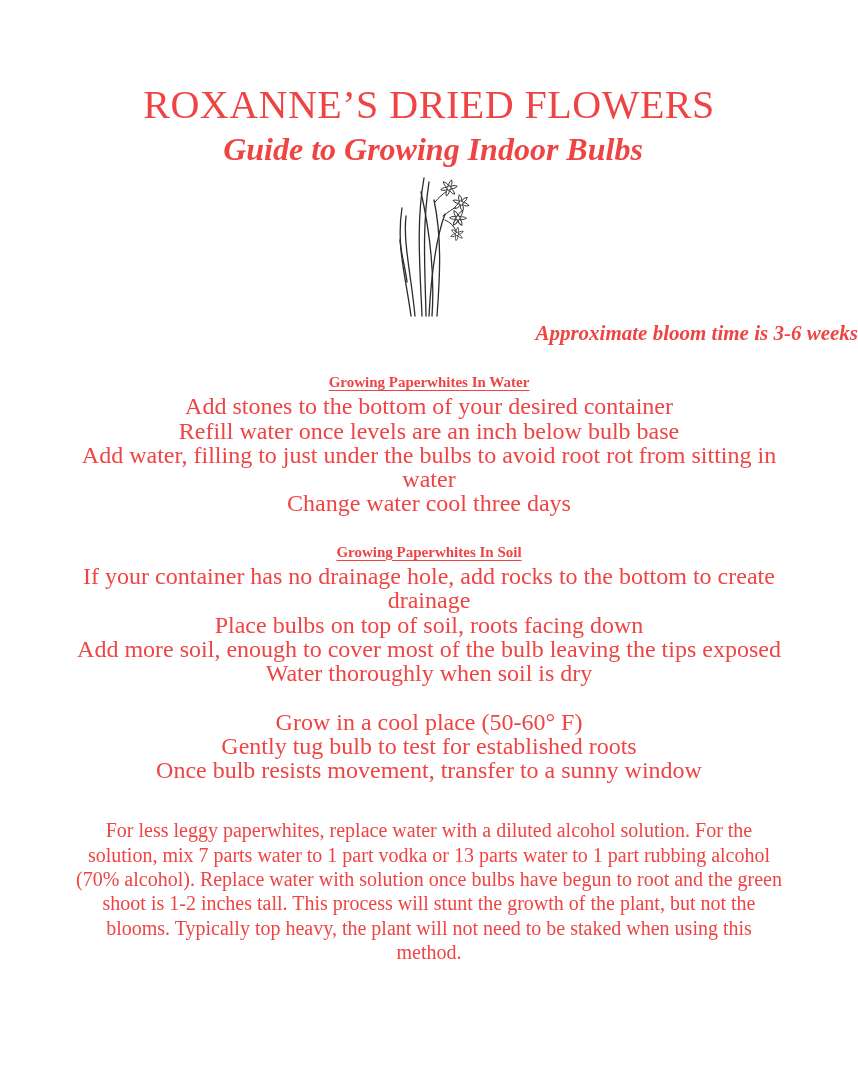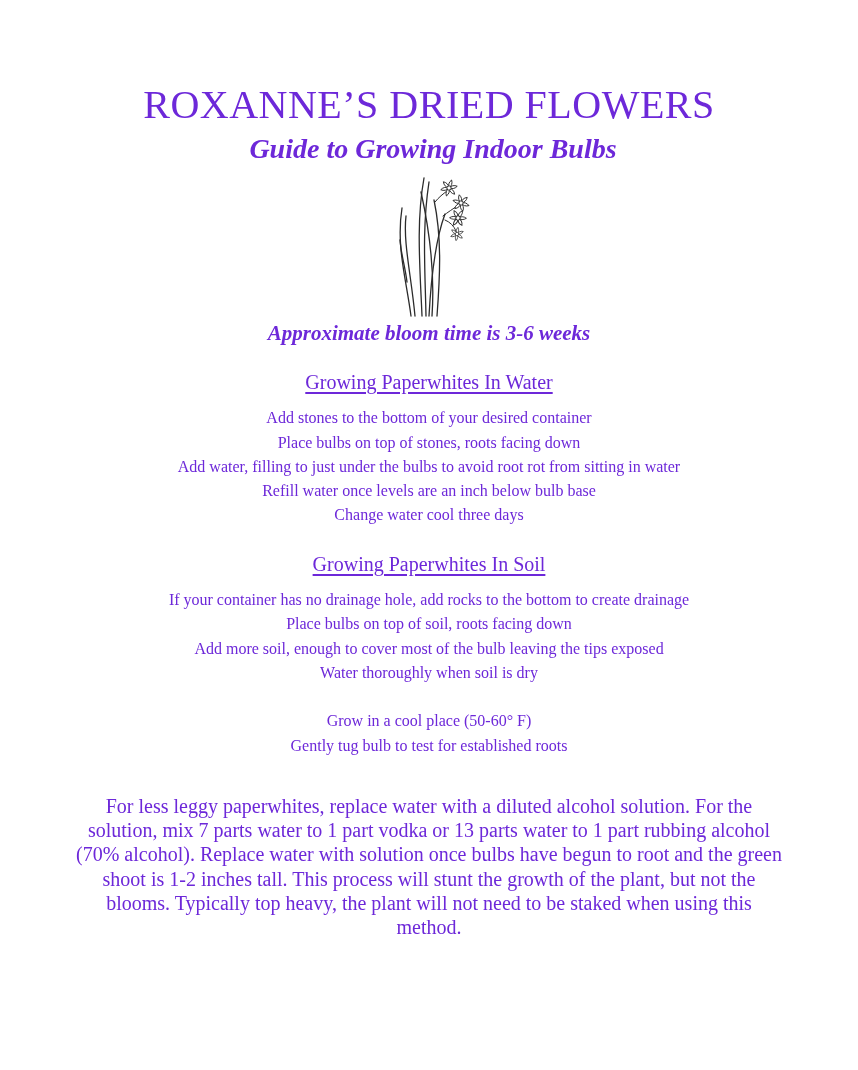--- a/index.html
+++ b/index.html
@@ -6,74 +6,75 @@
     margin: 0;
     padding: 0;
     background: #ffffff;
   }
   .page {
     position: relative;
     width: 858px;
     height: 1070px;
     margin: 0 auto;
     background: #ffffff;
-    color: #6d28d9;
+    color: #ef4444;
     font-family: "Liberation Serif", "DejaVu Serif", serif;
     text-align: center;
     overflow: hidden;
     box-sizing: border-box;
     padding-top: 82px;
   }
   .content {
     width: 706px;
     margin: 0 auto;
   }
   h1.title {
     margin: 0;
     font-size: 40px;
     line-height: 46px;
     font-weight: normal;
     letter-spacing: 0.5px;
   }
   h2.subtitle {
     margin: 4px 0 0 8px;
-    font-size: 28px;
+    font-size: 32px;
     line-height: 34px;
     font-weight: bold;
     font-style: italic;
   }
   .illustration {
     margin: 4px auto 0 auto;
     width: 96px;
     height: 148px;
   }
   .illustration svg { display: block; width: 100%; height: 100%; }
   p.bloom-note {
     margin: 2px 0 0 0;
     font-size: 21px;
     line-height: 26px;
     font-weight: bold;
     font-style: italic;
+    text-align: right;
   }
   section.doc-section {
     margin: 24px 0 0 0;
   }
   .section-heading {
-    margin: 12px;
-    font-size: 20px;
+    margin: 0;
+    font-size: 15px;
     line-height: 24.3px;
-    font-weight: normal;
+    font-weight: bold;
   }
   .section-heading .u {
     text-decoration: underline;
     text-underline-offset: 3px;
   }
   p.line {
     margin: 0;
-    font-size: 16px;
+    font-size: 24px;
     line-height: 24.3px;
   }
   p.footer-par {
     margin: 36px auto 0 auto;
     font-size: 20px;
     line-height: 24.3px;
     width: 706px;
   }
 </style>
 </head>
@@ -120,35 +121,35 @@
     </svg>
   </div>
 
   <p class="bloom-note">Approximate bloom time is 3-6 weeks</p>
 
   <div class="content">
 
     <section class="doc-section">
       <h3 class="section-heading"><span class="u">Growing Paperwhites In Water</span></h3>
       <p class="line">Add stones to the bottom of your desired container</p>
-      <p class="line">Place bulbs on top of stones, roots facing down</p>
+      <p class="line">Refill water once levels are an inch below bulb base</p>
       <p class="line">Add water, filling to just under the bulbs to avoid root rot from sitting in water</p>
-      <p class="line">Refill water once levels are an inch below bulb base</p>
       <p class="line">Change water cool three days</p>
     </section>
 
     <section class="doc-section">
       <h3 class="section-heading"><span class="u">Growing Paperwhites In Soil</span></h3>
       <p class="line">If your container has no drainage hole, add rocks to the bottom to create drainage</p>
       <p class="line">Place bulbs on top of soil, roots facing down</p>
       <p class="line">Add more soil, enough to cover most of the bulb leaving the tips exposed</p>
       <p class="line">Water thoroughly when soil is dry</p>
     </section>
 
     <section class="doc-section">
       <p class="line">Grow in a cool place (50-60° F)</p>
       <p class="line">Gently tug bulb to test for established roots</p>
+      <p class="line">Once bulb resists movement, transfer to a sunny window</p>
     </section>
 
     <p class="footer-par">For less leggy paperwhites, replace water with a diluted alcohol solution. For the solution, mix 7 parts water to 1 part vodka or 13 parts water to 1 part rubbing alcohol (70% alcohol). Replace water with solution once bulbs have begun to root and the green shoot is 1-2 inches tall. This process will stunt the growth of the plant, but not the blooms. Typically top heavy, the plant will not need to be staked when using this method.</p>
 
   </div>
 </div>
 
 </body></html>

